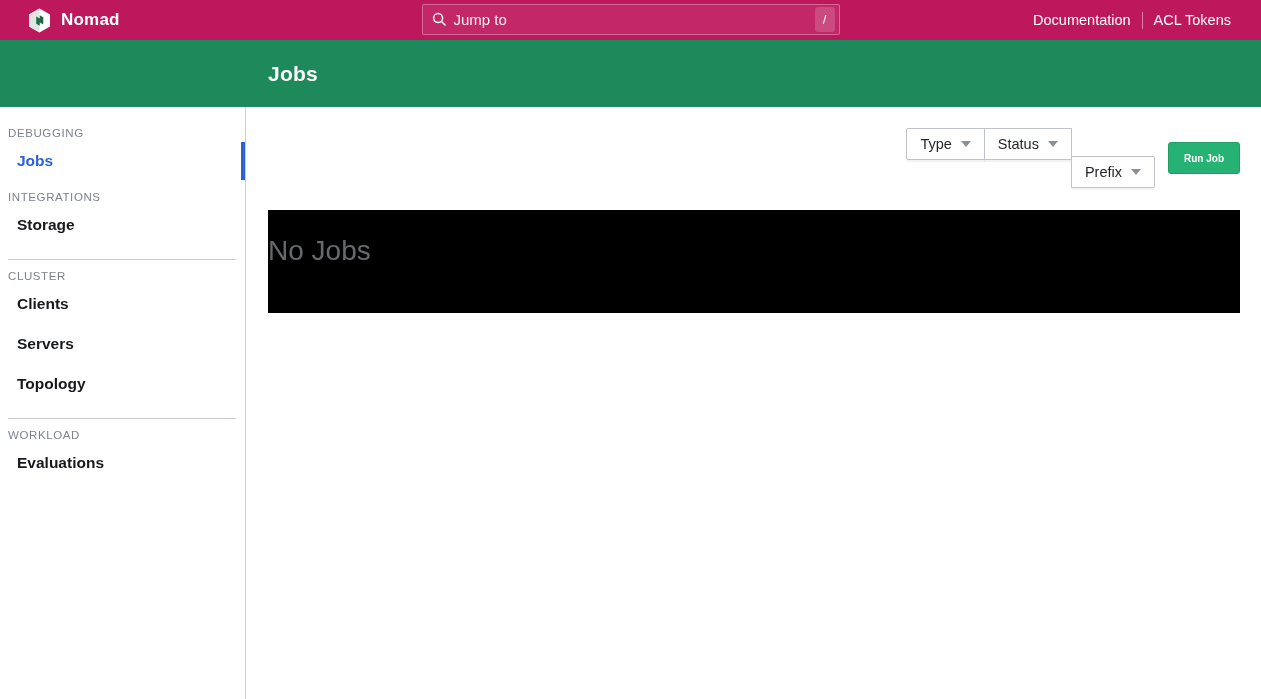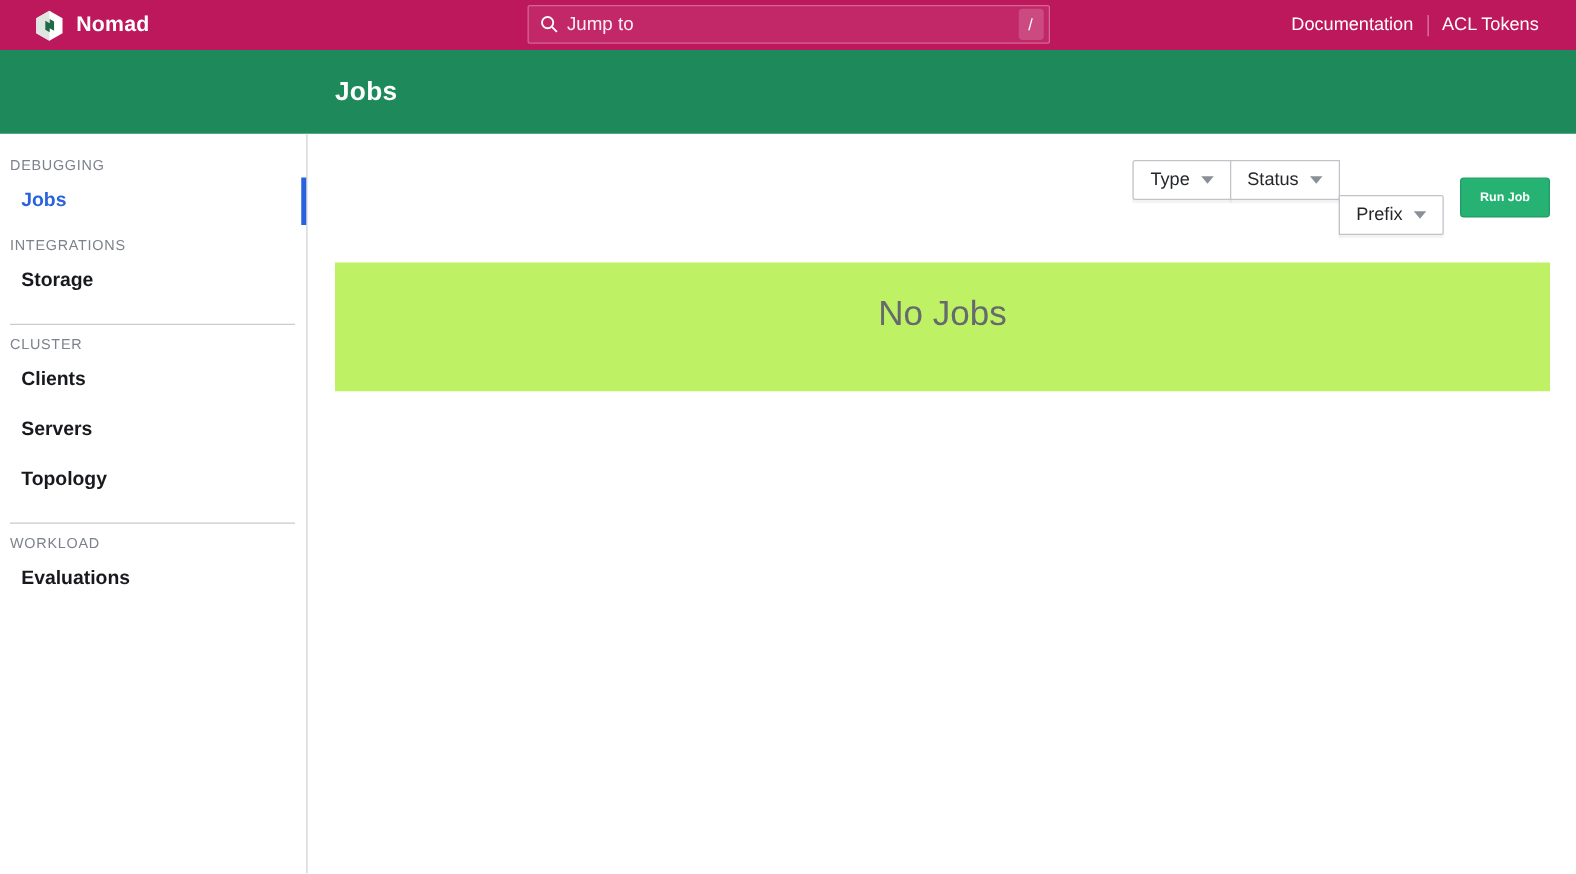--- a/index.html
+++ b/index.html
@@ -178,22 +178,21 @@
     color: #ffffff;
     font-size: 10px;
     font-weight: 700;
     font-family: inherit;
     cursor: pointer;
   }
 
   .empty-panel {
     margin-top: 22px;
     height: 103px;
-    background: #bef264;
-    text-align: center;
+    background: #000000;
     padding-top: 25px;
   }
   .empty-title {
     font-size: 28px;
     font-weight: 400;
     color: #66696e;
   }
   .empty-message {
     margin-top: 7px;
     font-size: 15px;

